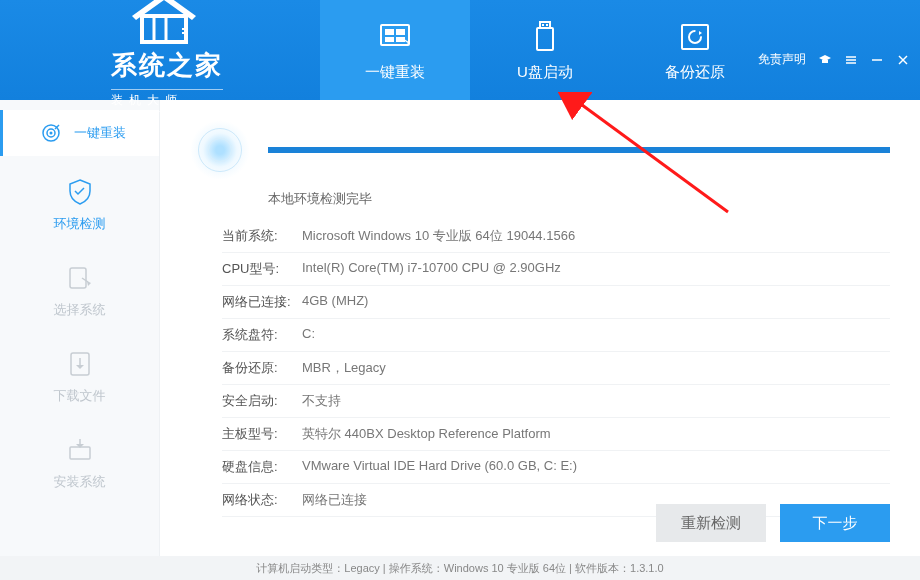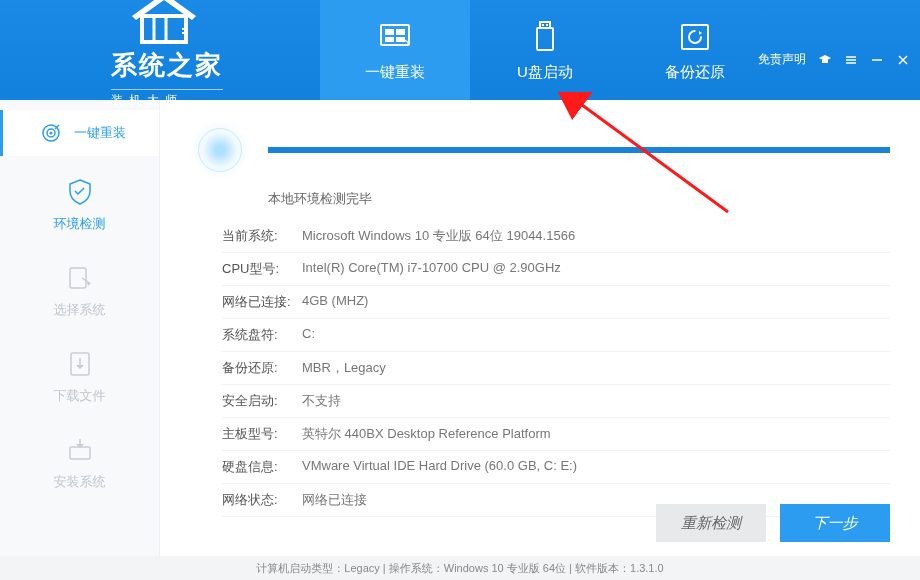--- a/index.html
+++ b/index.html
@@ -36,21 +36,21 @@
 .radar::after { content: ""; position: absolute; inset: 18px; border: 1px solid #d8eefc; border-radius: 50%; }
 .progress { flex: 1; height: 6px; background: #1a82d8; }
 .detect-title { font-size: 13px; color: #666; margin-left: 78px; margin-bottom: 12px; }
 
 .info-table { margin-left: 32px; }
 .info-row { display: flex; padding: 7px 0; border-bottom: 1px solid #f0f2f4; font-size: 13px; }
 .info-label { width: 80px; color: #555; }
 .info-value { color: #777; }
 
 .actions { position: absolute; right: 30px; bottom: 14px; display: flex; gap: 14px; }
-.btn { width: 110px; height: 38px; display: flex; align-items: center; justify-content: center; font-size: 15px; cursor: pointer; font-style: italic; }
+.btn { width: 110px; height: 38px; display: flex; align-items: center; justify-content: center; font-size: 15px; cursor: pointer; }
 .btn-secondary { background: #e7e9eb; color: #666; }
 .btn-primary { background: #2b9cf0; color: #fff; }
 
 .footer { height: 24px; background: #f2f4f6; color: #888; font-size: 11px; display: flex; align-items: center; justify-content: center; }
 
 .arrow { position: absolute; top: 92px; left: 558px; pointer-events: none; z-index: 50; }
 </style>
 </head>
 <body>
 

